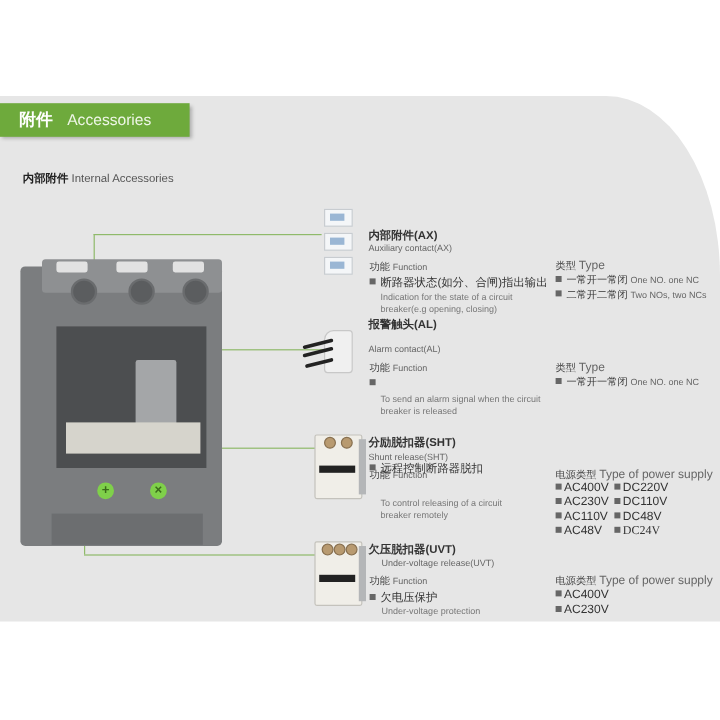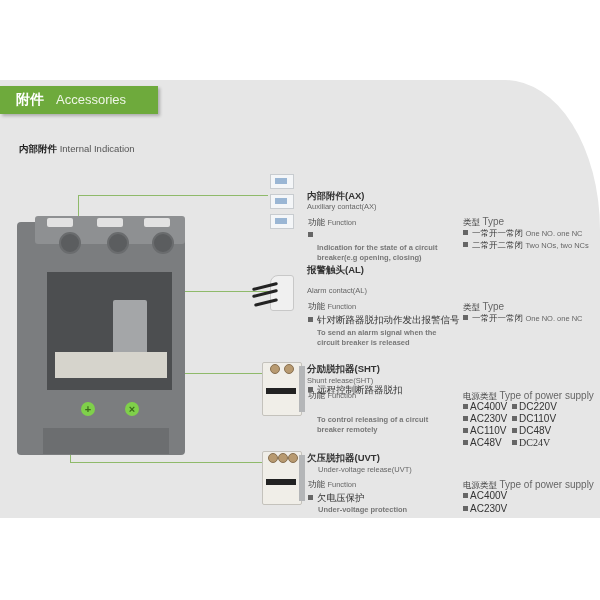--- a/index.html
+++ b/index.html
@@ -33,41 +33,41 @@
   .rel-label { position:absolute; left:4px; top:22px; width:30px; height:6px; background:#222; }
   .rel-side { position:absolute; left:37px; top:8px; width:6px; height:46px; background:#b4b6b8; }
   
   .t { position:absolute; white-space:nowrap; }
   .name-zh { font-size:9.5px; color:#333; font-weight:bold; }
   .name-en { font-size:7.5px; color:#666; }
   .func { font-size:8.5px; color:#444; }
   .func span.en { font-size:7.5px; color:#666; }
   .bullet-zh { font-size:9.5px; color:#333; }
   .sq { display:inline-block; width:5px; height:5px; background:#666; margin-right:4px; vertical-align:1px; }
-  .desc { font-size:7.5px; color:#777; line-height:9.5px; white-space:normal;font-weight:bold; }
+  .desc { font-size:7.5px; color:#777; line-height:9.5px; white-space:normal; }
   .type-h { font-size:8.5px; color:#444; }
   .type-h span { font-size:10px; color:#666; }
   .type-item { font-size:8.5px; color:#333; }
   .type-item span { font-size:7.5px; color:#666; }
   .volt { font-size:10px; color:#333; }
   .volt .sq { margin-right:2px; }
 </style>
 </head>
 <body>
 
 <div class="panel"></div>
 
 <div class="banner">
   <span class="banner-zh">附件</span>
   <span class="banner-en">Accessories</span>
 </div>
 
 <div class="subtitle">
   <b>内部附件</b>
-  <span>Internal Indication</span>
+  <span>Internal Accessories</span>
 </div>
 
 <div class="line" style="left:78px;top:195px;width:190px;height:1px;"></div>
 <div class="line" style="left:78px;top:195px;width:1px;height:100px;"></div>
 <div class="line" style="left:175px;top:291px;width:100px;height:1px;"></div>
 <div class="line" style="left:130px;top:373px;width:135px;height:1px;"></div>
 <div class="line" style="left:70px;top:372px;width:1px;height:90px;"></div>
 <div class="line" style="left:70px;top:462px;width:195px;height:1px;"></div>
 
 <div class="breaker">
@@ -117,42 +117,42 @@
   <div class="rel-side"></div>
 </div>
 
 <div class="t name-zh" style="left:307px;top:190px;">内部附件(AX)</div>
 <div class="t name-en" style="left:307px;top:202px;">Auxiliary contact(AX)</div>
 <div class="t func" style="left:308px;top:217px;">
   <span>功能</span>
   <span class="en">Function</span>
 </div>
 <div class="t bullet-zh" style="left:308px;top:229px;">
-  <span class="sq"></span>
+  <span class="sq"></span><span>断路器状态(如分、合闸)指出输出</span>
 </div>
 <div class="t desc" style="left:317px;top:243px;width:140px;">Indication for the state of a circuit breaker(e.g opening, closing)</div>
 
 <div class="t type-h" style="left:463px;top:216px;">
   <span style="font-size:8.5px;color:#444;">类型</span> <span>Type</span>
 </div>
 <div class="t type-item" style="left:463px;top:228px;">
   <span class="sq"></span><b style="font-weight:normal;color:#333;">一常开一常闭</b> <span>One NO. one NC</span>
 </div>
 <div class="t type-item" style="left:463px;top:240px;">
   <span class="sq"></span><b style="font-weight:normal;color:#333;">二常开二常闭</b> <span>Two NOs, two NCs</span>
 </div>
 
 <div class="t name-zh" style="left:307px;top:264px;">报警触头(AL)</div>
 <div class="t name-en" style="left:307px;top:286px;">Alarm contact(AL)</div>
 <div class="t func" style="left:308px;top:301px;">
   <span>功能</span>
   <span class="en">Function</span>
 </div>
 <div class="t bullet-zh" style="left:308px;top:314px;">
-  <span class="sq"></span><span>针对断路器脱扣动作发出报警信号</span>
+  <span class="sq"></span>
 </div>
 <div class="t desc" style="left:317px;top:328px;width:140px;">To send an alarm signal when the circuit breaker is released</div>
 
 <div class="t type-h" style="left:463px;top:301px;">
   <span style="font-size:8.5px;color:#444;">类型</span> <span>Type</span>
 </div>
 <div class="t type-item" style="left:463px;top:313px;">
   <span class="sq"></span><b style="font-weight:normal;color:#333;">一常开一常闭</b> <span>One NO. one NC</span>
 </div>
 

